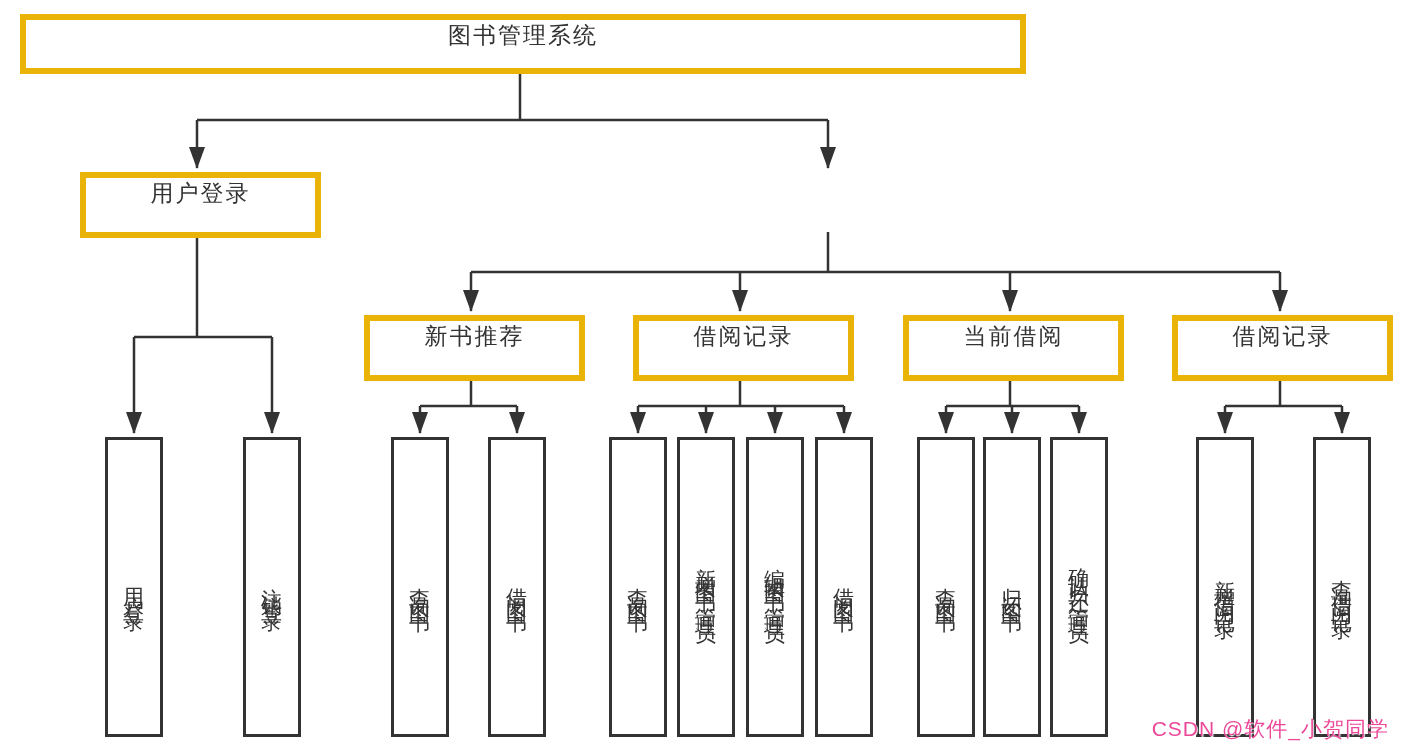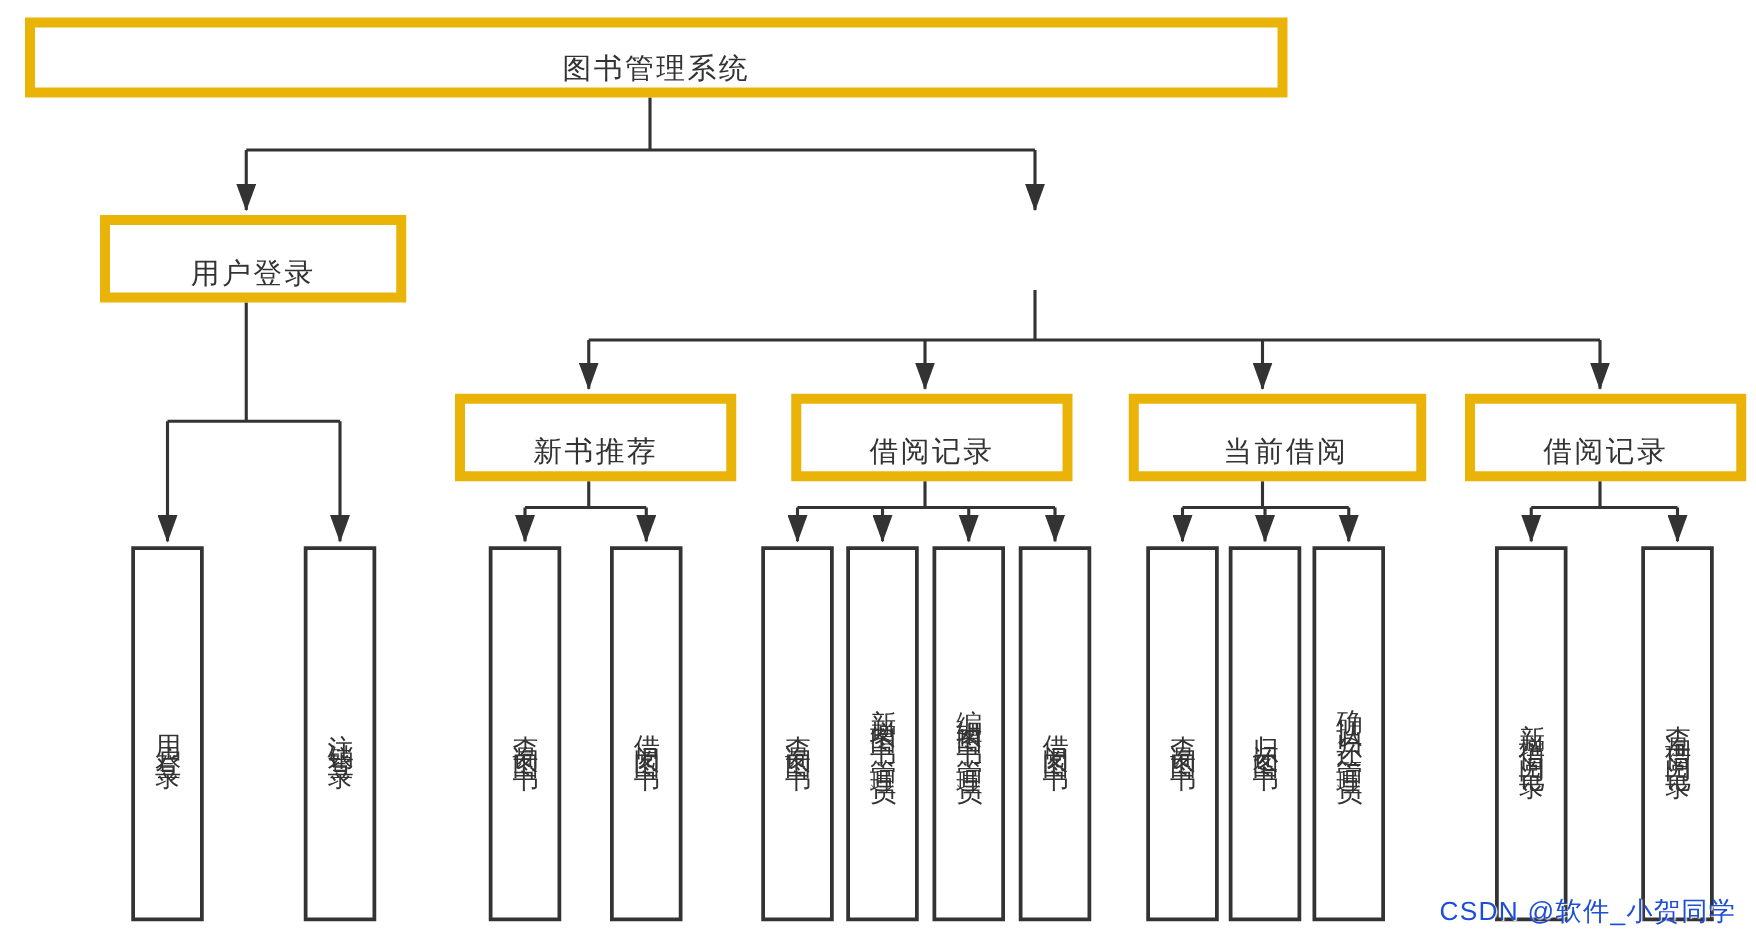--- a/index.html
+++ b/index.html
@@ -15,23 +15,23 @@
     overflow: hidden;
   }
   #wires {
     position: absolute;
     left: 0; top: 0;
     z-index: 0;
   }
   .hbox {
     position: absolute;
     background: #ffffff;
-    border: 8px solid #eab308;
+    border: 6px solid #eab308;
     display: flex;
-    align-items: flex-end;
+    align-items: flex-start;
     justify-content: center;
     font-size: 23px;
     color: #333333;
     letter-spacing: 2px;
     z-index: 1;
     box-sizing: content-box;
   }
   .vbox {
     position: absolute;
     top: 437px;
@@ -52,21 +52,21 @@
     letter-spacing: 8px;
     line-height: 1;
     color: #333333;
     white-space: nowrap;
   }
   .watermark {
     position: absolute;
     right: 16px;
     bottom: 4px;
     font-size: 21px;
-    color: #1d4ed8;
+    color: #ec4899;
     text-shadow: 1px 1px 1px #ffffff;
     z-index: 2;
     letter-spacing: 1px;
   }
 </style>
 </head>
 <body>
 
 <div id="stage">
 
@@ -127,21 +127,21 @@
   <div class="hbox" style="left:80px; top:172px; width:229px; height:54px;">
     <span>用户登录</span>
   </div>
 
   <div class="hbox" style="left:364px; top:315px; width:209px; height:54px;">
     <span>新书推荐</span>
   </div>
   <div class="hbox" style="left:633px; top:315px; width:209px; height:54px;">
     <span>借阅记录</span>
   </div>
-  <div class="hbox" style="left:903px; top:315px; width:209px; height:54px;padding-left:13px;">
+  <div class="hbox" style="left:903px; top:315px; width:209px; height:54px;">
     <span>当前借阅</span>
   </div>
   <div class="hbox" style="left:1172px; top:315px; width:209px; height:54px;">
     <span>借阅记录</span>
   </div>
 
   <div class="vbox" style="left:105px;">
     <span>用户登录</span>
   </div>
   <div class="vbox" style="left:243px;">

